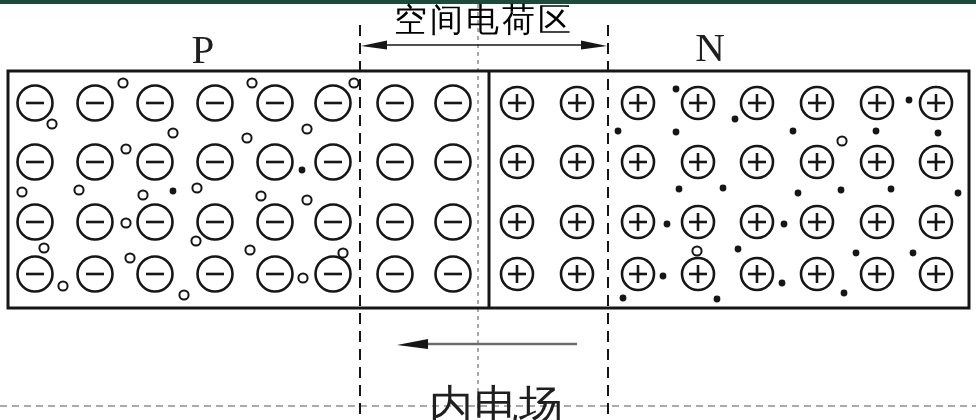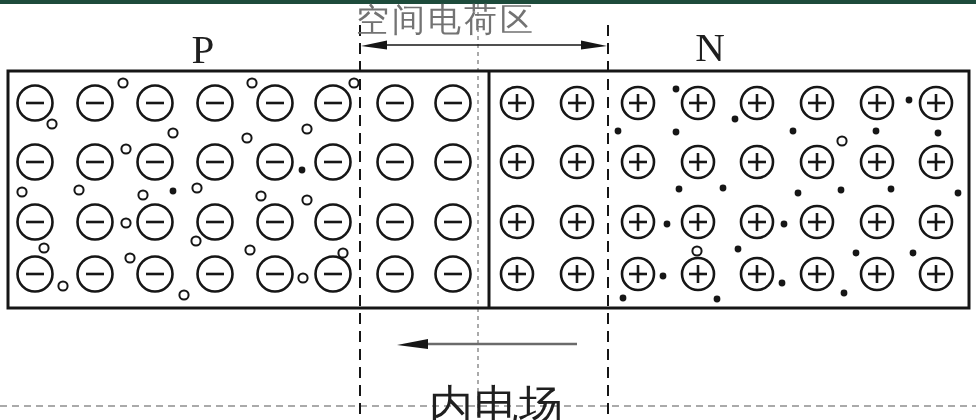--- a/index.html
+++ b/index.html
@@ -4,21 +4,21 @@
 <style>
   html,body { margin:0; padding:0; background:#ffffff; }
   .canvas {
     position:relative; width:976px; height:420px; background:#ffffff;
     font-family:"Liberation Serif","DejaVu Serif",serif; overflow:hidden;
   }
   .top-bar { position:absolute; left:0; top:0; width:976px; height:4px; }
   .label { position:absolute; color:#1f1f1f; white-space:nowrap; }
   .p-label  { left:180px; top:29px; width:46px; font-size:41px; line-height:41px; text-align:center; }
   .n-label  { left:687px; top:27px; width:46px; font-size:41px; line-height:41px; text-align:center; }
-  .scr-label{ left:356px; top:2px;  width:256px; font-size:33px; line-height:37px; text-align:left; letter-spacing:3px; color:#737373; }
+  .scr-label{ left:356px; top:2px;  width:256px; font-size:33px; line-height:37px; text-align:center; letter-spacing:3px; color:#000000; }
   .field-label{ left:396px; top:387px; width:168px; font-size:44px; line-height:40px; text-align:right; letter-spacing:1px; }
   #diagram { position:absolute; left:0; top:0; }
 </style>
 </head>
 <body>
 
 <div class="canvas">
   <div class="top-bar" style="background: rgb(29, 75, 59);"></div>
   <svg id="diagram" width="976" height="420" viewBox="0 0 976 420">
       <line x1="0" y1="406" x2="976" y2="406" stroke="#8f8f8f" stroke-width="1.6" stroke-dasharray="7,5"></line>

